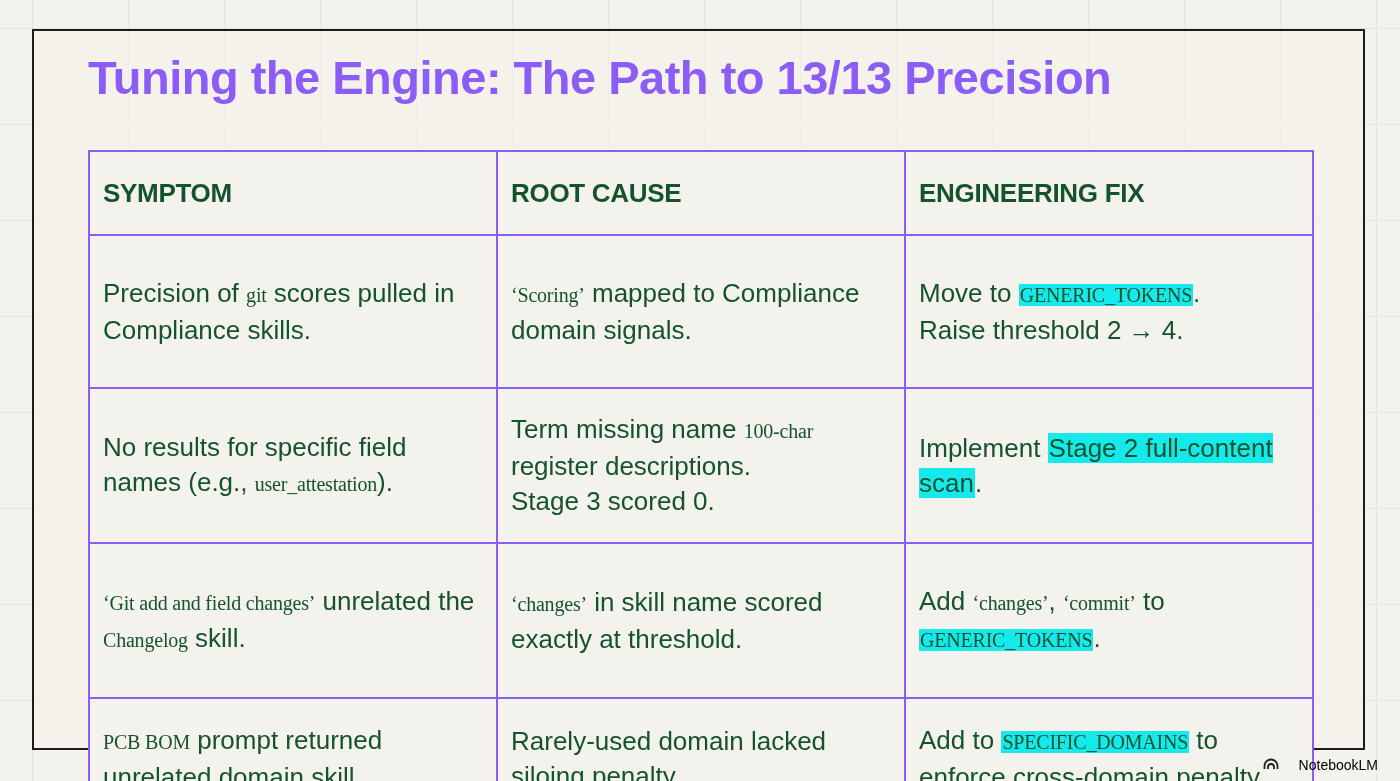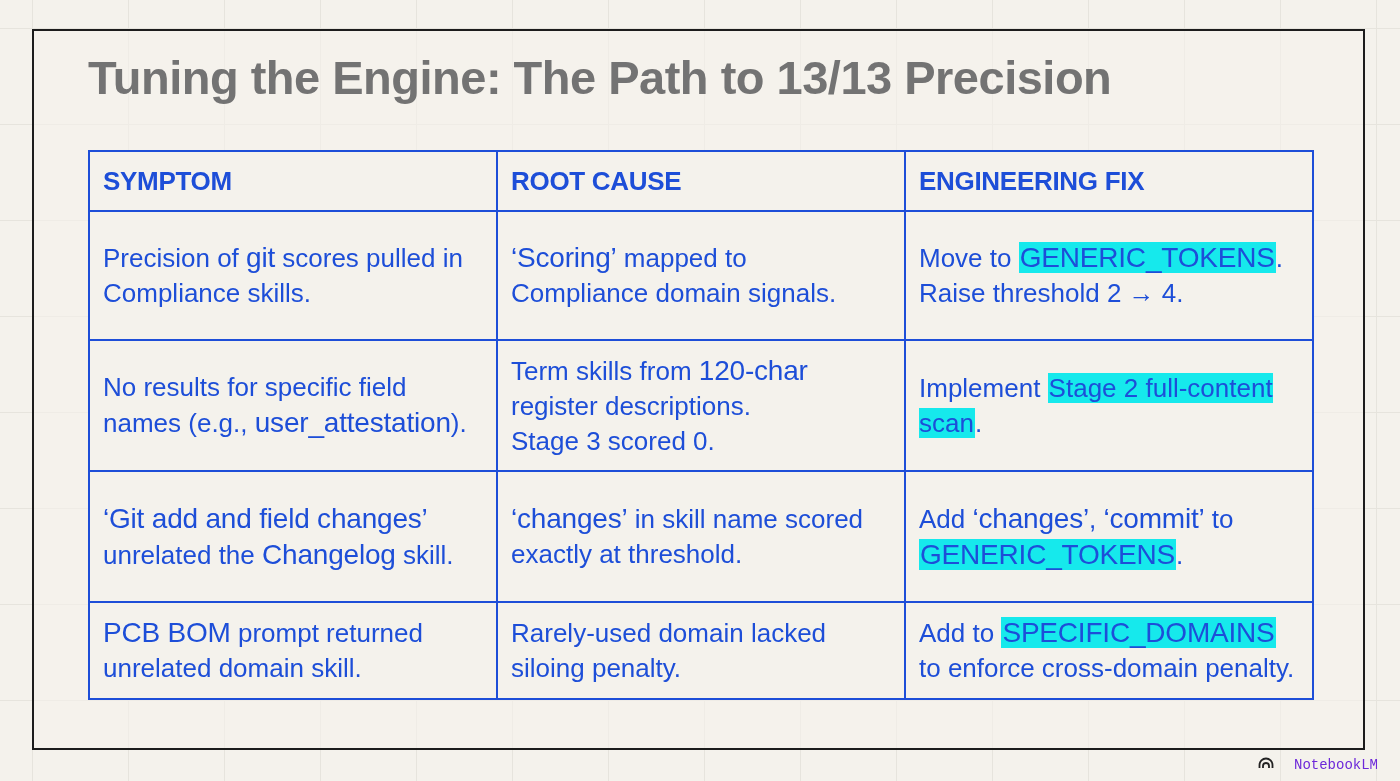--- a/index.html
+++ b/index.html
@@ -15,50 +15,50 @@
     color: #111;
   }
   .frame {
     position: absolute; left: 32px; top: 29px; width: 1333px; height: 721px;
     border: 2px solid #1c1c1c; box-sizing: border-box;
     background-color: rgba(245,243,237,0.55);
   }
   .title {
     position: absolute; left: 88px; top: 50px; margin: 0;
     font-family: "Liberation Sans", "DejaVu Sans", sans-serif;
-    font-weight: 700; font-size: 47px; letter-spacing: -0.5px; color: #737373;
+    font-weight: 700; font-size: 47px; letter-spacing: -0.5px; color: #8b5cf6;
     white-space: nowrap;
   }
   table.fix-table {
     position: absolute; left: 88px; top: 150px; width: 1224px;
     border-collapse: collapse; table-layout: fixed;
     background: #f4f2ec;
   }
   .fix-table col.c1 { width: 408px; }
   .fix-table col.c2 { width: 408px; }
   .fix-table col.c3 { width: 408px; }
   .fix-table th, .fix-table td {
-    border: 2px solid #1d4ed8; padding: 0 13px; text-align: left;
-    vertical-align: middle; font-size: 26px; line-height: 35px; color: #1d4ed8;
+    border: 2px solid #8b5cf6; padding: 12px 13px; text-align: left;
+    vertical-align: middle; font-size: 26px; line-height: 35px; color: #14532d;
   }
   .fix-table th {
     height: 58px; font-weight: 700; font-size: 26px; letter-spacing: -0.3px;
   }
   .fix-table tr.r1 td { height: 127px; }
   .fix-table tr.r2 td { height: 129px; }
   .fix-table tr.r3 td { height: 129px; }
   .fix-table tr.r4 td { height: 95px; border-radius: 32px; }
   .mono {
-    font-family: Liberation Sans, sans-serif;
-    font-size: 28px; letter-spacing: -0.2px;
+    font-family: Liberation Serif, serif;
+    font-size: 20px; letter-spacing: -0.2px;
   }
   .hl { background: #16e9ec; padding: 0 1px; }
   .footer-brand {
     position: absolute; right: 22px; bottom: 8px; display: flex; align-items: center;
-    gap: 20px; font-size: 14px; color: #6d28d9; font-family: Liberation Mono, monospace;
+    gap: 20px; font-size: 14px; color: #000000; font-family: Liberation Sans, sans-serif;
   }
   .footer-brand svg { width: 16px; height: 12px; }
 </style>
 </head>
 <body>
 
 <div class="frame"></div>
 
 <h1 class="title">Tuning the Engine: The Path to 13/13 Precision</h1>
 
@@ -76,21 +76,21 @@
     </tr>
   </thead>
   <tbody>
     <tr class="r1">
       <td><span>Precision of </span><span class="mono">git</span><span> scores pulled in Compliance skills.</span></td>
       <td><span class="mono">‘Scoring’</span><span> mapped to Compliance domain signals.</span></td>
       <td><span>Move to </span><span class="mono hl">GENERIC_TOKENS</span><span>.</span><br><span>Raise threshold 2 → 4.</span></td>
     </tr>
     <tr class="r2">
       <td><span>No results for specific field names (e.g., </span><span class="mono">user_attestation</span><span>).</span></td>
-      <td><span>Term skills from </span><span class="mono">120-char</span><span> register descriptions.</span><br><span>Stage 3 scored 0.</span></td>
+      <td><span>Term missing name </span><span class="mono">100-char</span><span> register descriptions.</span><br><span>Stage 3 scored 0.</span></td>
       <td><span>Implement </span><span class="hl">Stage 2 full-content scan</span><span>.</span></td>
     </tr>
     <tr class="r3">
       <td><span class="mono">‘Git add and field changes’</span><span> unrelated the </span><span class="mono">Changelog</span><span> skill.</span></td>
       <td><span class="mono">‘changes’</span><span> in skill name scored exactly at threshold.</span></td>
       <td><span>Add </span><span class="mono">‘changes’</span><span>, </span><span class="mono">‘commit’</span><span> to </span><span class="mono hl">GENERIC_TOKENS</span><span>.</span></td>
     </tr>
     <tr class="r4">
       <td><span class="mono">PCB BOM</span><span> prompt returned unrelated domain skill.</span></td>
       <td><span>Rarely-used domain lacked siloing penalty.</span></td>

